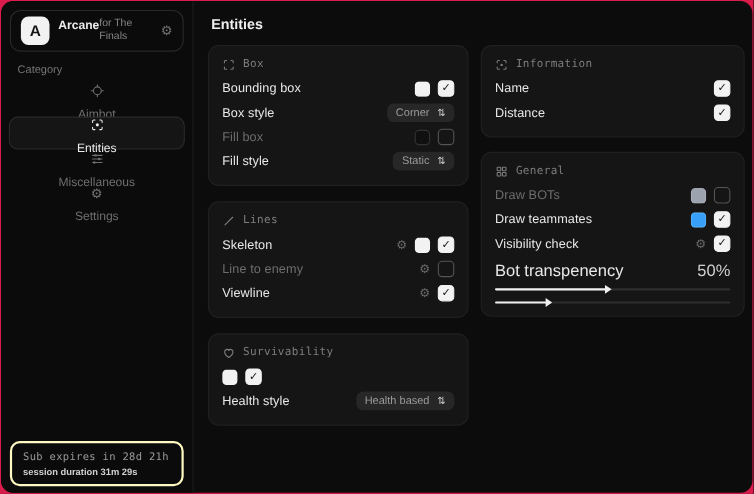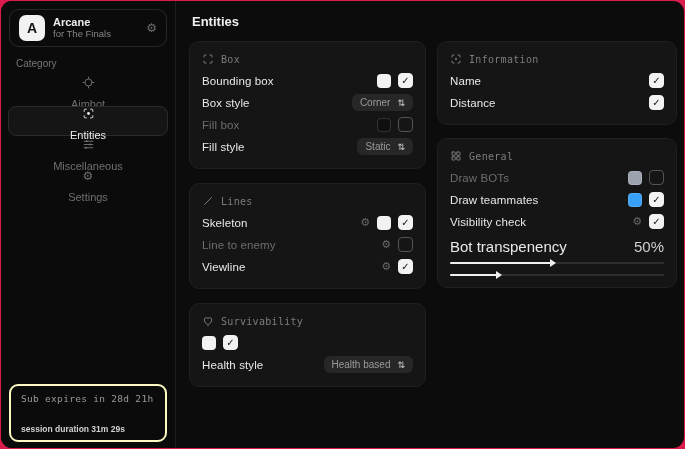--- a/index.html
+++ b/index.html
@@ -16,52 +16,52 @@
   
   .sidebar{width:174px;flex:0 0 174px;border-right:1px solid #1e1e1e;position:relative;background:#0b0b0b;}
   .logo-card{
     margin:8px;height:38px;border:1px solid #282828;border-radius:10px;
     display:flex;align-items:center;padding:0 9px;gap:8px;box-sizing:border-box;
   }
   .logo-badge{
     width:26px;height:26px;background:#f2f2f2;border-radius:7px;color:#141414;
     font-weight:700;font-size:14px;display:flex;align-items:center;justify-content:center;flex:0 0 26px;
   }
-  .logo-text{display:flex;flex-direction:column;line-height:1.15;}
+  .logo-text{display:flex;flex-direction:row;line-height:1.15;}
   .app-name{font-size:11px;font-weight:700;color:#ededed;}
   .app-sub{font-size:9.5px;color:#868686;}
   .logo-gear{margin-left:auto;color:#6f6f6f;font-size:12px;cursor:pointer;line-height:1;}
   .category{margin:11px 15px 6px;font-size:10px;color:#767676;}
   .nav{display:flex;flex-direction:column;gap:1px;padding:0 7px;}
   .nav-item{
     display:flex;align-items:center;gap:9px;height:28px;padding:0 9px;border-radius:8px;
     color:#6f6f6f;font-size:11px;border:1px solid transparent;cursor:pointer;flex-direction:column;
   }
   .nav-item.active{background:#151515;border-color:#2b2b2b;color:#ededed;}
   .nav-item .nicon{width:13px;height:13px;display:flex;align-items:center;justify-content:center;}
   .nav-item .nicon svg{display:block;}
   .gear-glyph{font-family:"DejaVu Sans",sans-serif;}
   .status-card{
     position:absolute;left:8px;right:8px;bottom:6px;border:2px solid #fef9c3;border-radius:9px;
     padding:7px 10px 6px;box-sizing:border-box;
   }
   .status-1{font-family:"DejaVu Sans Mono","Liberation Mono",monospace;font-size:9.5px;color:#9a9a9a;letter-spacing:.3px;}
-  .status-2{font-size:8.5px;color:#d2d2d2;font-weight:700;margin-top:20px;}
+  .status-2{font-size:8.5px;color:#d2d2d2;font-weight:700;margin-top:3px;}
   
   .main{flex:1;padding:0 13px;position:relative;}
   .page-title{margin:13px 0 0 3px;font-size:13px;font-weight:700;color:#f0f0f0;}
   .cols{display:flex;gap:11px;margin-top:12px;align-items:flex-start;}
   .col-left{width:237px;flex:0 0 237px;display:flex;flex-direction:column;gap:14px;}
   .col-right{width:240px;flex:0 0 240px;display:flex;flex-direction:column;gap:13px;}
   .panel{
     background:#151515;border:1px solid #202020;border-radius:10px;
     padding:9px 12px 11px;box-sizing:border-box;width:100%;
   }
   .panel-head{
-    display:flex;align-items:center;gap:7px;color:#7d7d7d;
+    display:flex;align-items:flex-start;gap:7px;color:#7d7d7d;
     font-family:"DejaVu Sans Mono","Liberation Mono",monospace;font-size:10px;
     margin:2px 0 5px;letter-spacing:.3px;
   }
   .panel-head svg{display:block;}
   .row{display:flex;align-items:center;height:21px;font-size:11.5px;color:#e8e8e8;margin-top:1px;}
   .row .label{flex:1;letter-spacing:.1px;}
   .row .label.dim{color:#6d6d6d;}
   .controls{display:flex;align-items:center;gap:7px;}
   .swatch{width:14px;height:14px;border-radius:4px;border:1px solid rgba(255,255,255,.14);box-sizing:border-box;cursor:pointer;}
   .checkbox{

